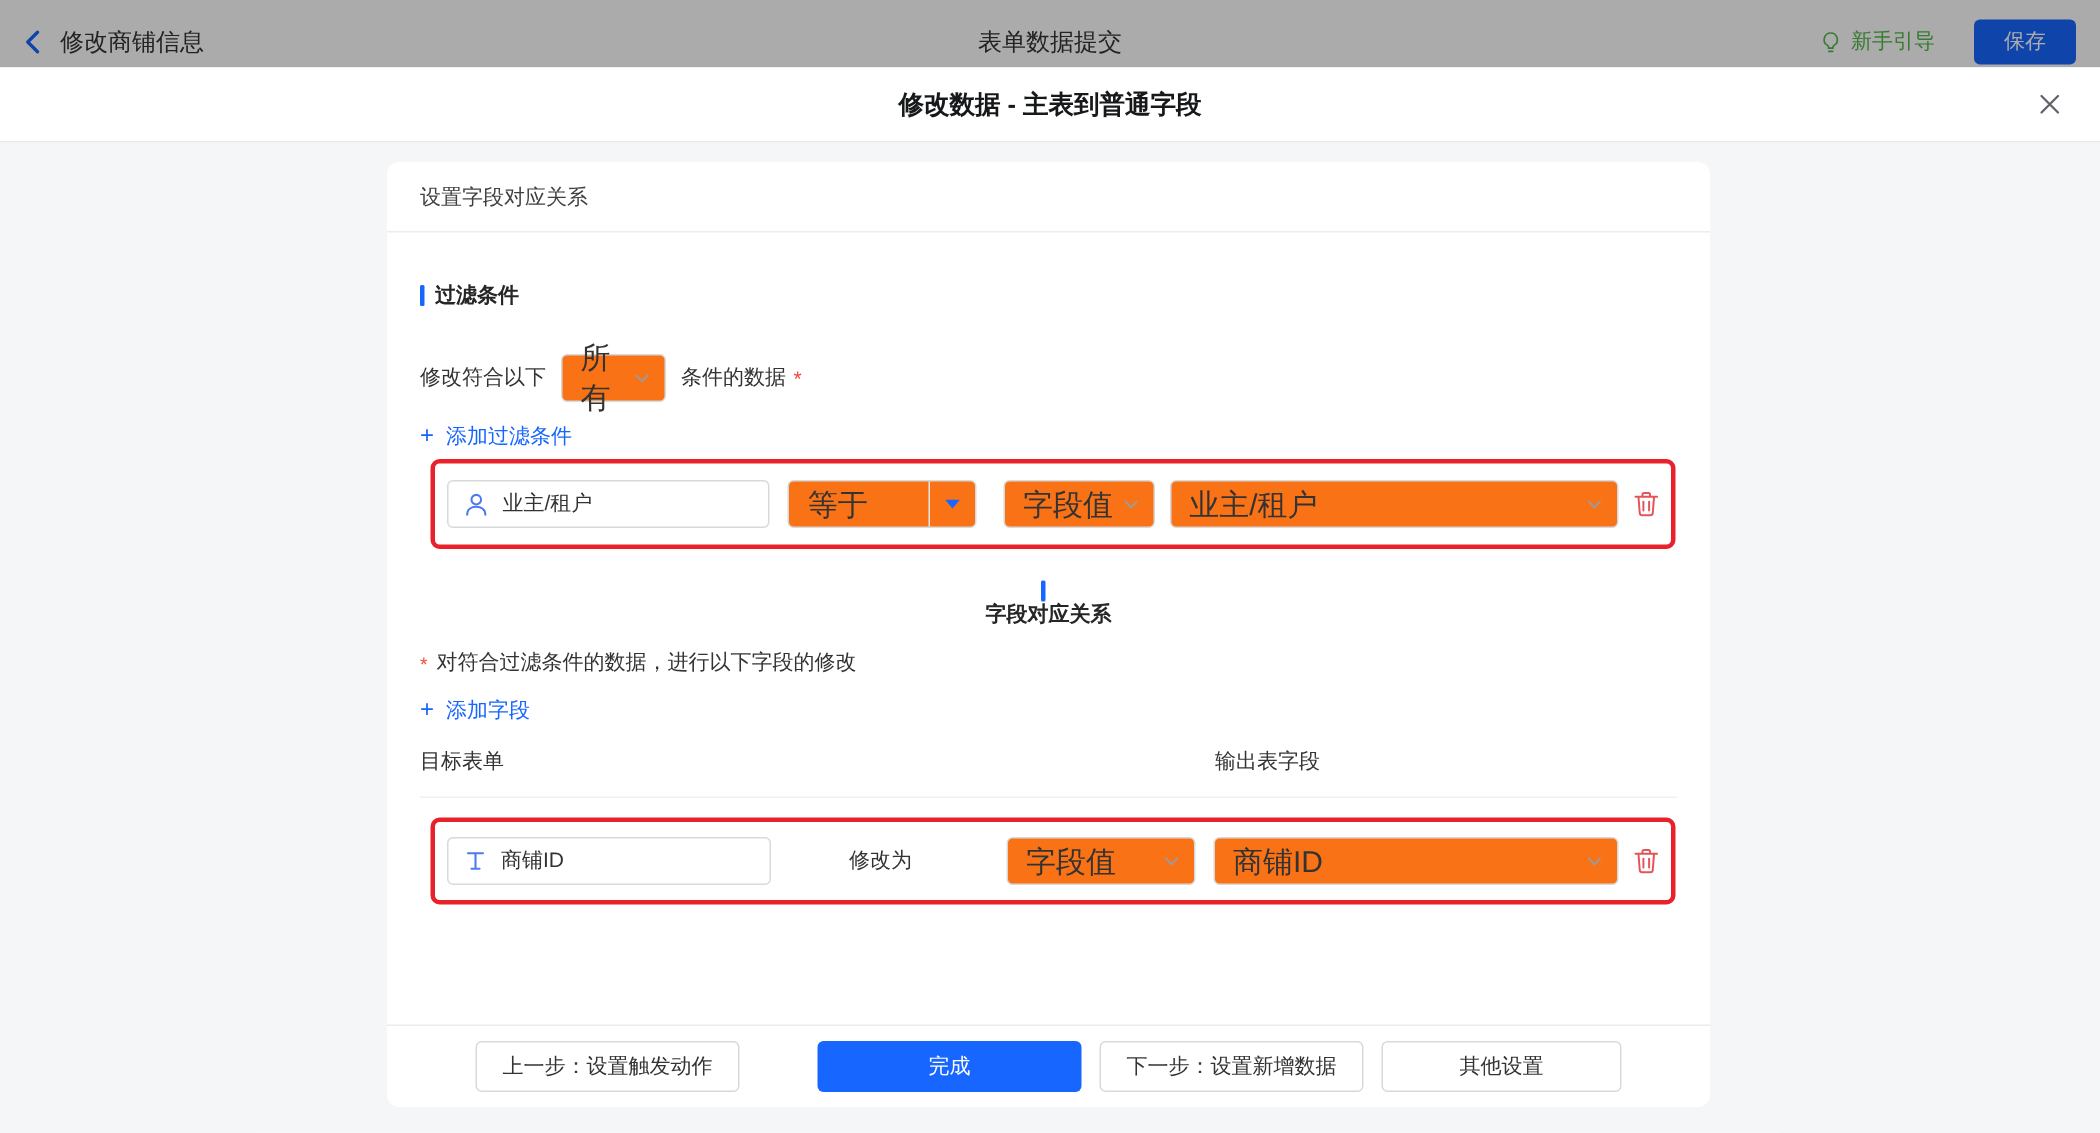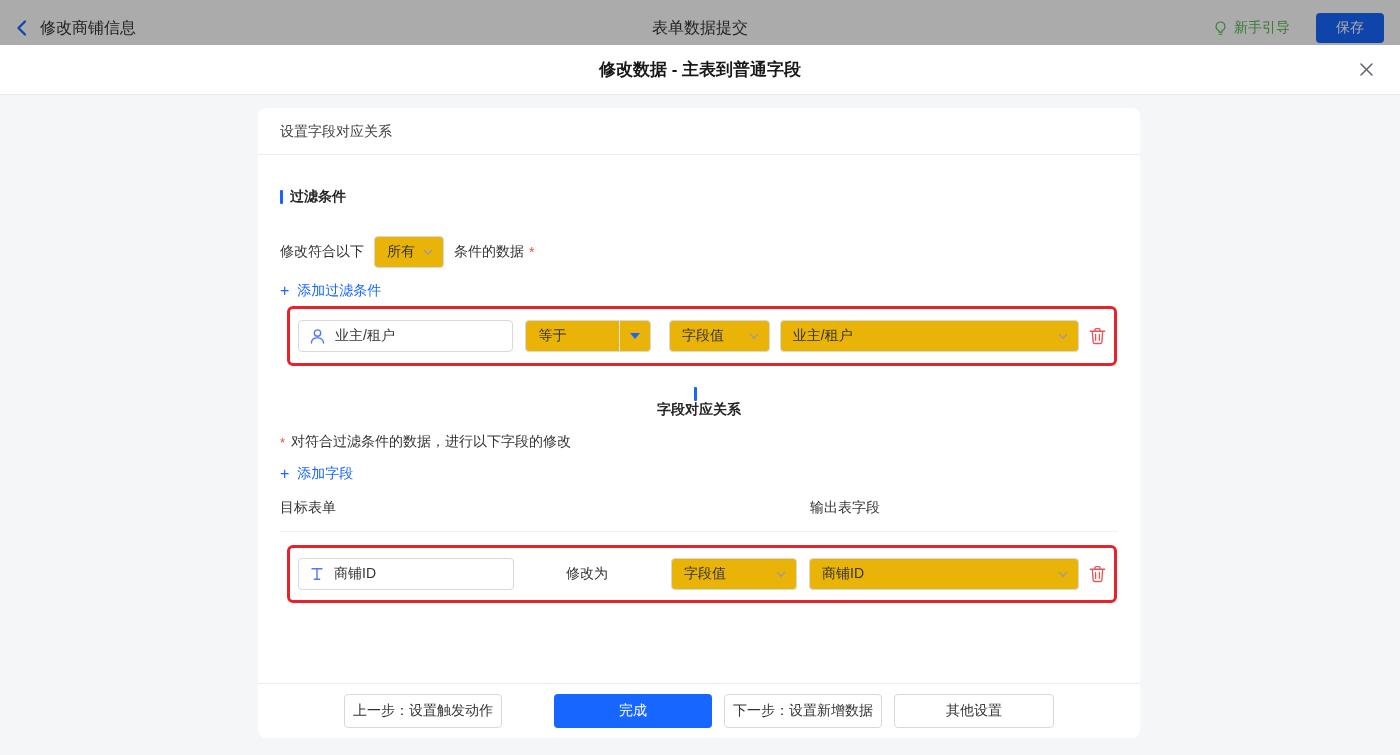--- a/index.html
+++ b/index.html
@@ -34,22 +34,22 @@
   
   .card { position:absolute; left:258px; top:63px; width:882px; height:630px;
     background:#fff; border-radius:8px; }
   .card-header { height:47px; line-height:46px; padding:0 22px; border-bottom:1px solid #ececec;
     font-size:14px; color:#404040; }
   .card-content { padding:0 22px;margin-top:20px; }
   .section-title { margin-top:33px; display:flex; align-items:center; font-size:14px;
     font-weight:bold; color:#262626; }
   .section-bar { width:3px; height:14px; background:#1766ff; margin-right:7px; border-radius:1px; }
   .cond-row { margin-top:30px; display:flex; align-items:center; font-size:14px; color:#333; }
-  .sel { height:32px; background:#eab308; border:1px solid #d9d9d9; border-radius:4px;
-    display:inline-flex; align-items:center; font-size:14px; color:#333; cursor:pointer; }
+  .sel { height:32px; background:#f97316; border:1px solid #d9d9d9; border-radius:4px;
+    display:inline-flex; align-items:center; font-size:20px; color:#333; cursor:pointer; }
   .sel-all { width:70px; margin:0 10px; padding:0 10px 0 12px; justify-content:space-between; }
   .req { color:#f5483b; margin-left:5px; }
   .add-link { margin-top:14px; color:#1766ff; font-size:14px; display:flex; align-items:center;
     gap:8px; width:max-content; cursor:pointer; }
   .plus { font-size:16px; line-height:1; }
   .hl-row { margin-top:6px; margin-left:7px; width:830px; border:3px solid #e8222a;
     border-radius:6px; padding:11px 8px; display:flex; align-items:center; }
   .hl-row.second { margin-top:13px; padding:10px 8px; }
   .field-input { width:216px; height:32px; border:1px solid #d9d9d9; border-radius:4px;
     display:flex; align-items:center; padding:0 10px; gap:9px; font-size:14px; color:#333;
@@ -68,21 +68,21 @@
   .col-target { position:absolute; left:0; top:6px; }
   .col-output { position:absolute; left:530px; top:6px; }
   .mod-text { font-size:14px; color:#333; margin-left:52px; }
   .vt-select-2 { width:126px; margin-left:63px; padding:0 10px 0 12px; justify-content:space-between; }
   .val-select-2 { width:270px; margin-left:12px; padding:0 10px 0 12px; justify-content:space-between; }
   .card-footer { position:absolute; left:0; bottom:0; width:100%; height:55px;
     border-top:1px solid #ececec; display:flex; align-items:center; justify-content:center; gap:12px; }
   .btn { height:34px; border-radius:4px; font-size:14px; font-family:inherit; cursor:pointer; }
   .btn-outline { background:#fff; border:1px solid #d9d9d9; color:#333; }
   .btn-primary { background:#1766ff; border:none; color:#fff;margin-left:40px; }
-  .w164 { width:158px; } .w160 { width:160px; }
+  .w164 { width:176px; } .w160 { width:160px; }
 </style>
 </head>
 <body>
 
 <div class="topbar">
   <div class="topbar-left">
     <span class="back-icon">
       <svg width="11" height="16" viewBox="0 0 11 16">
           <polyline points="9,1.5 2.5,8 9,14.5" fill="none" stroke="#1766ff" stroke-width="2.2" stroke-linecap="round" stroke-linejoin="round"></polyline>
         </svg>

